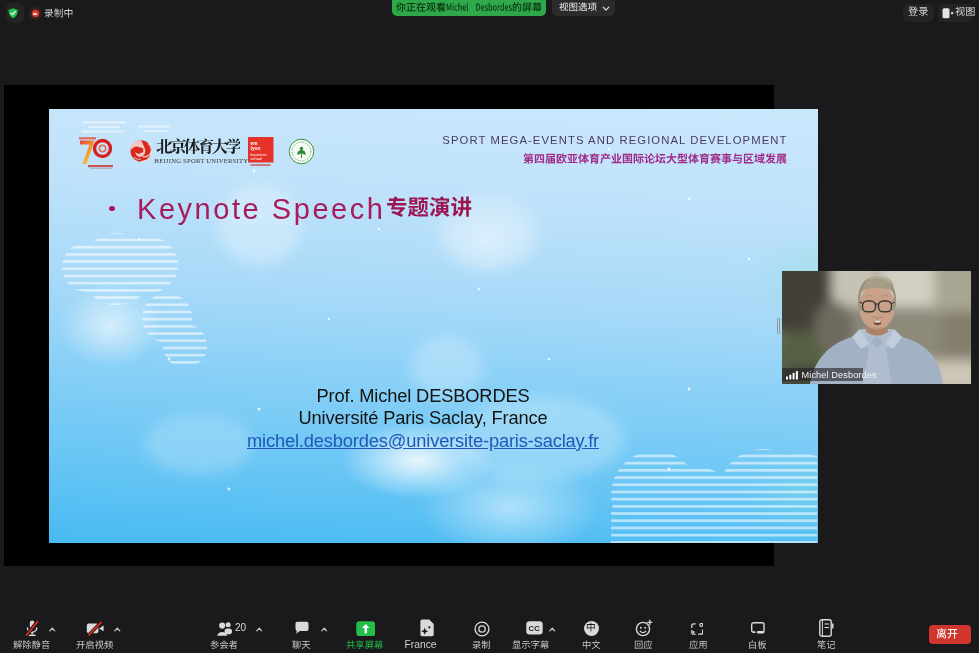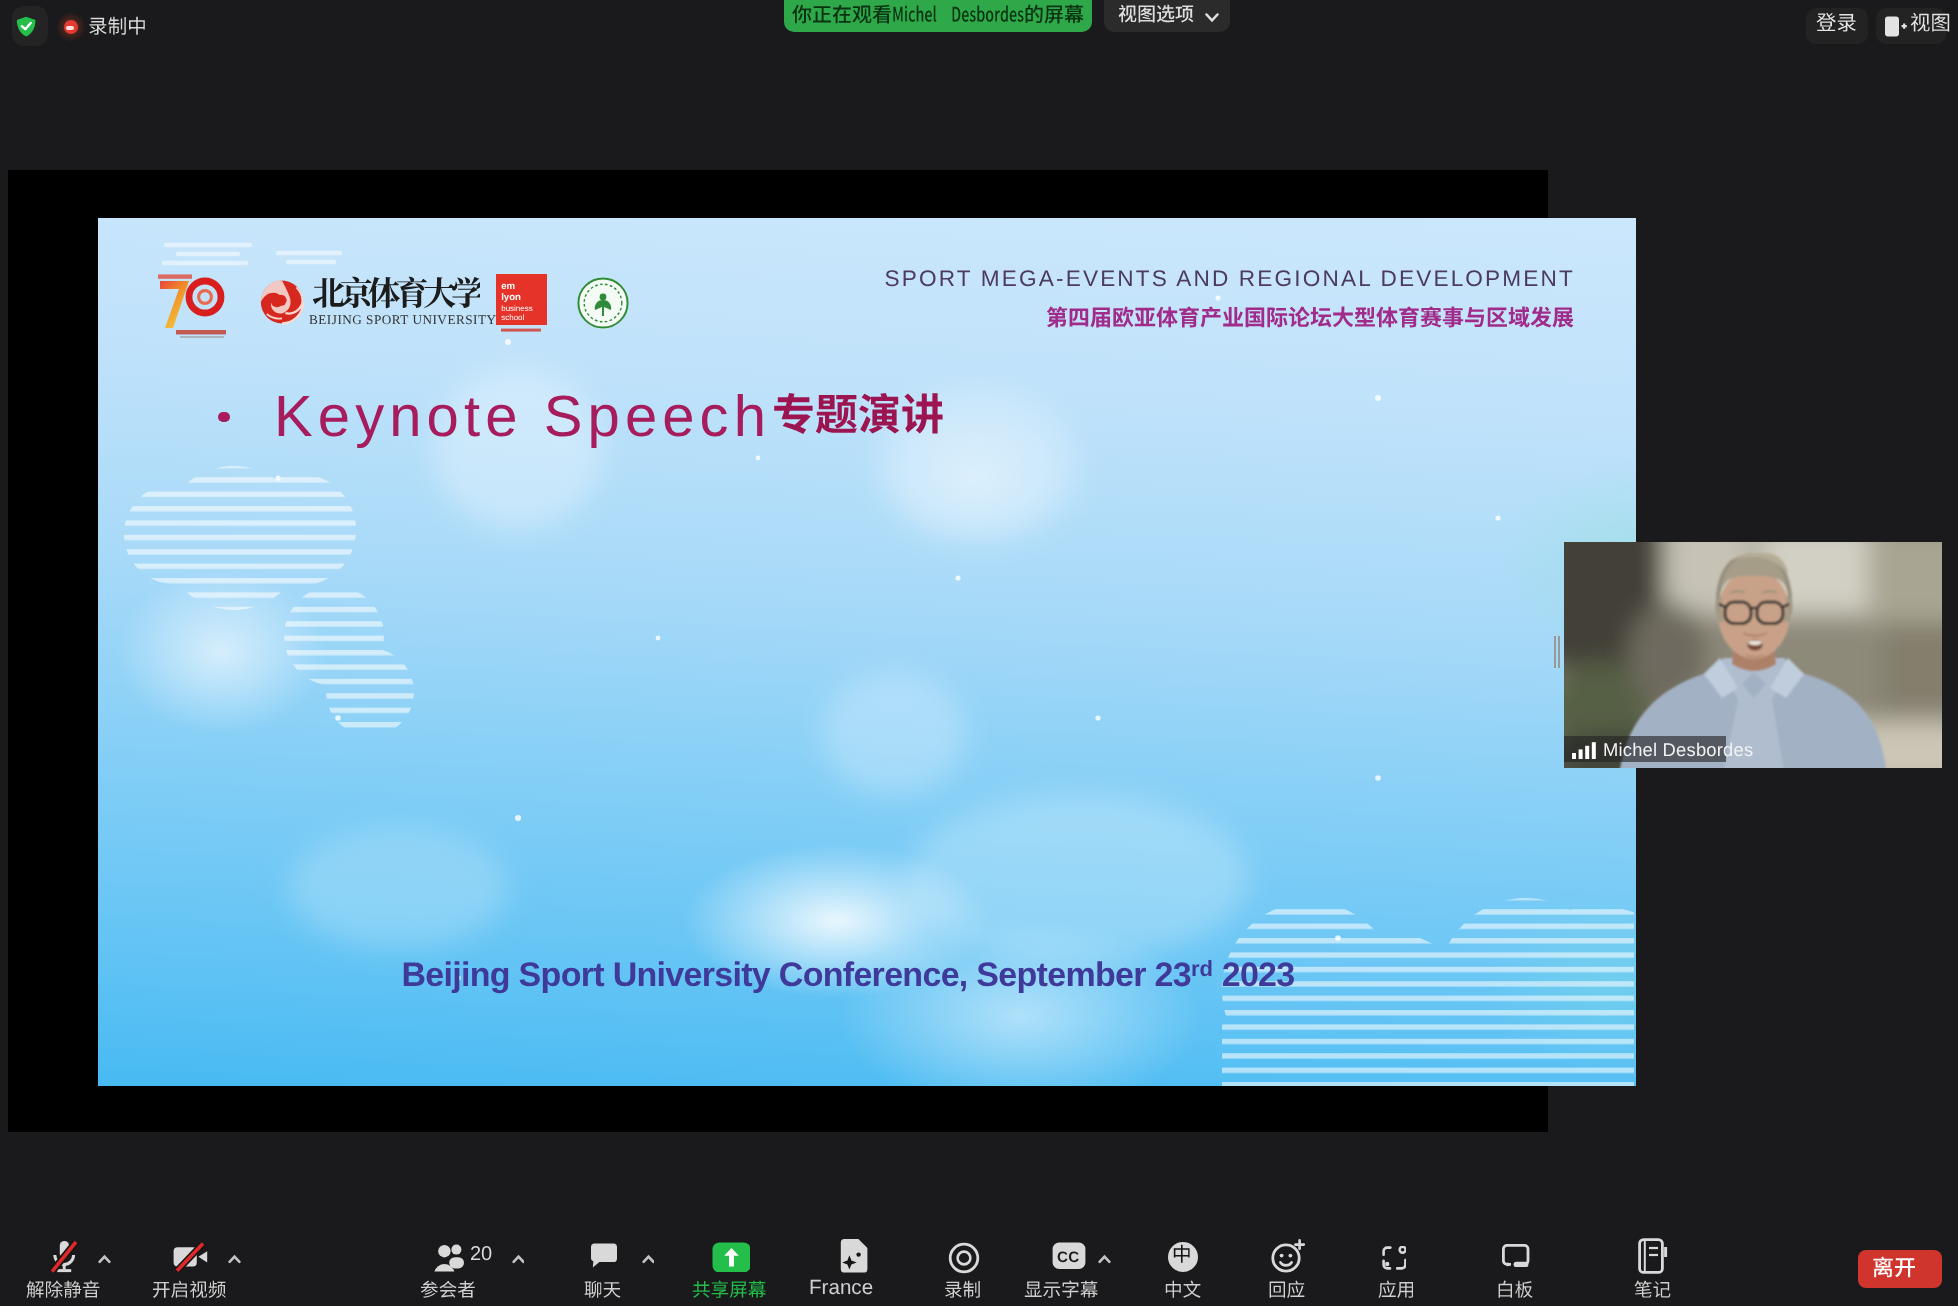--- a/index.html
+++ b/index.html
@@ -175,21 +175,21 @@
         <path d="M6.6 0.2C6.3 1.2 5.8 2.2 5.1 2.8C5.4 2.9 5.9 3.2 6.2 3.4H3.5L4.6 3C4.5 2.8 4.4 2.4 4.2 2.1H5.6V1.2H3.1C3.2 1 3.3 0.8 3.4 0.6L2.2 0.2C1.8 1.2 1.1 2.2 0.4 2.9C0.6 3 1.1 3.2 1.4 3.4V4.5H4.7V5.1H1.8C1.7 6 1.5 7.2 1.4 7.9H3.7C2.9 8.6 1.7 9.3 0.5 9.6C0.8 9.8 1.2 10.3 1.4 10.6C2.6 10.2 3.8 9.4 4.7 8.5V10.7H6V7.9H8.7C8.6 8.5 8.5 8.8 8.4 9C8.3 9 8.2 9.1 8 9.1C7.8 9.1 7.4 9.1 6.9 9C7.1 9.3 7.3 9.8 7.3 10.2C7.8 10.2 8.4 10.2 8.7 10.2C9 10.2 9.3 10.1 9.5 9.8C9.8 9.5 9.9 8.8 10 7.3C10.1 7.2 10.1 6.8 10.1 6.8H6V6.2H9.5V3.4H8.4L9.6 2.9C9.5 2.7 9.3 2.4 9.1 2.1H10.6V1.2H7.7C7.7 1 7.8 0.8 7.9 0.5ZM2.9 6.2H4.7V6.8H2.8ZM6 4.5H8.2V5.1H6ZM1.6 3.4C1.9 3 2.2 2.6 2.6 2.1H2.9C3.1 2.6 3.4 3.1 3.5 3.4ZM6.3 3.4C6.6 3.1 6.9 2.6 7.2 2.1H7.6C7.9 2.6 8.3 3 8.4 3.4Z M11.8 1.3V10.3H13.2V9.6H19.7V10.2H21.1V1.3ZM13.2 8.3V6.8C13.5 7 13.8 7.5 13.9 7.8C15.6 6.9 15.9 5.2 15.9 2.5H17V5.4C17 6.6 17.2 7.1 18.3 7.1C18.5 7.1 19 7.1 19.2 7.1C19.4 7.1 19.6 7.1 19.7 7.1V8.3ZM13.2 6.7V2.5H14.6C14.6 4.8 14.5 6 13.2 6.7ZM18.2 2.5H19.7V6C19.6 6 19.3 6 19.2 6C19 6 18.6 6 18.5 6C18.2 6 18.2 5.8 18.2 5.5Z M25.1 5.2V10.7H26.4V10.3H30.7V10.7H32V5.2H29.2V4.2H31.9V0.8H23.4V4.1C23.4 5.8 23.3 8.3 22.2 10C22.6 10.1 23.2 10.4 23.4 10.7C24.6 8.9 24.8 6.1 24.8 4.2H27.9V5.2ZM24.8 2H30.6V3H24.8ZM27.9 8.3V9.2H26.4V8.3ZM29.2 8.3H30.7V9.2H29.2ZM27.9 7.2H26.4V6.4H27.9ZM29.2 7.2V6.4H30.7V7.2Z M36.1 5.8C35.8 6.5 35.4 7.2 35 7.7V3.9C35.4 4.5 35.8 5.2 36.1 5.8ZM38.6 1.1H33.7V10.3H38.5V10C38.7 10.3 39 10.5 39.1 10.7C40 9.9 40.6 8.8 40.9 7.8C41.3 8.9 42 9.8 42.9 10.6C43 10.3 43.4 9.9 43.7 9.6C42.4 8.6 41.8 7.3 41.4 5.3C41.4 5 41.4 4.7 41.4 4.5V3.6H40.2V4.5C40.2 5.8 40 7.9 38.5 9.4V9.1H35V8.3C35.2 8.5 35.5 8.7 35.6 8.8C36.1 8.3 36.5 7.7 36.8 7C37.1 7.6 37.3 8.1 37.5 8.6L38.6 8C38.4 7.3 38 6.5 37.5 5.7C37.8 4.8 38.2 3.8 38.4 2.8L37.3 2.6C37.1 3.2 36.9 3.8 36.7 4.5C36.3 3.9 36 3.4 35.6 2.9L35 3.2V2.3H38.6ZM39.6 0.3C39.3 1.9 38.9 3.5 38.1 4.5C38.4 4.7 39 5 39.2 5.2C39.6 4.6 39.9 3.9 40.2 3.1H42.3C42.2 3.8 42 4.5 41.8 5L42.8 5.3C43.2 4.5 43.5 3.2 43.8 2.1L42.9 1.9L42.7 1.9H40.5C40.6 1.5 40.7 1 40.8 0.5Z M44.7 3.8C45.2 5.1 45.8 6.8 46.1 7.8L47.3 7.2C47.1 6.2 46.4 4.6 45.9 3.4ZM44.7 0.9V2.3H47.4V8.9H44.4V10.1H54.6V8.9H51.5V7.2L52.7 7.6C53.2 6.6 53.7 5.2 54.2 3.8L52.8 3.4C52.6 4.6 52 6.2 51.5 7.2V2.3H54.3V0.9ZM48.8 8.9V2.3H50.1V8.9Z M57.4 0.4C56.9 1.9 56.1 3.5 55.1 4.5C55.4 4.8 55.7 5.6 55.9 5.9C56.1 5.6 56.3 5.3 56.5 5V10.6H57.8V2.9C58.1 2.2 58.4 1.5 58.7 0.8ZM58.4 2.3V3.6H60.6C60 5.3 59 7 57.8 8C58.1 8.3 58.6 8.7 58.8 9C59.1 8.7 59.5 8.3 59.8 7.8V8.8H61.2V10.6H62.5V8.8H64V7.8C64.3 8.3 64.6 8.7 64.9 9C65.1 8.7 65.6 8.2 65.9 8C64.8 7 63.8 5.3 63.2 3.6H65.6V2.3H62.5V0.4H61.2V2.3ZM61.2 7.6H59.9C60.4 6.8 60.9 5.9 61.2 4.9ZM62.5 7.6V4.7C62.9 5.8 63.3 6.8 63.9 7.6Z M73.7 6V6.6H69.3V6ZM68 5V10.7H69.3V8.9H73.7V9.4C73.7 9.6 73.7 9.6 73.4 9.6C73.2 9.6 72.3 9.6 71.6 9.6C71.8 9.9 72 10.4 72 10.7C73.1 10.7 73.9 10.7 74.4 10.5C74.9 10.4 75.1 10.1 75.1 9.4V5ZM69.3 7.5H73.7V8H69.3ZM70.6 0.6 70.9 1.3H66.6V2.4H68.9C68.6 2.7 68.2 3 68.1 3.1C67.8 3.2 67.5 3.4 67.3 3.4C67.4 3.8 67.7 4.4 67.7 4.7C68.2 4.6 68.9 4.5 74.2 4.2C74.5 4.5 74.7 4.7 74.9 4.9L76 4.1C75.5 3.7 74.7 3 74 2.4H76.4V1.3H72.5C72.3 0.9 72.1 0.5 71.9 0.2ZM72.5 2.7 73.1 3.2 69.7 3.4C70.1 3.1 70.5 2.8 70.9 2.4H72.9Z M81.4 0.6C81.6 0.9 81.8 1.2 81.9 1.5H78.1V2.7H80.7L79.7 3.1C80 3.5 80.3 4.1 80.5 4.5H78.2V6C78.2 7.1 78.1 8.7 77.3 9.9C77.6 10 78.2 10.5 78.4 10.8C79.4 9.5 79.6 7.4 79.6 6V5.8H87.3V4.5H85L85.9 3.2L84.4 2.7C84.2 3.3 83.9 4 83.6 4.5H81L81.8 4.1C81.6 3.7 81.3 3.2 80.9 2.7H87.1V1.5H83.5C83.3 1.1 83.1 0.6 82.8 0.3Z M88.7 3C89.2 4.4 89.8 6.1 90 7.2L91.3 6.7C91.1 5.7 90.4 4 89.9 2.7ZM97.2 2.7C96.8 4 96.1 5.5 95.6 6.6V0.5H94.2V8.8H92.8V0.5H91.4V8.8H88.6V10.2H98.5V8.8H95.6V6.8L96.6 7.3C97.2 6.2 97.9 4.6 98.4 3.2Z M101.6 7.2V8.3H107.3V7.2H106.6L107.1 6.9C107 6.6 106.6 6.2 106.3 5.9H106.9V4.8H105V3.7H107.2V2.6H101.7V3.7H103.8V4.8H102V5.9H103.8V7.2ZM105.4 6.2C105.7 6.5 106 6.9 106.2 7.2H105V5.9H106.1ZM99.8 0.8V10.6H101.2V10.1H107.7V10.6H109.1V0.8ZM101.2 8.9V2H107.7V8.9Z M115.1 1V2.2H120V1ZM118.5 6.2C119 7.3 119.4 8.8 119.5 9.7L120.7 9.3C120.6 8.4 120.1 7 119.6 5.8ZM115.1 5.9C114.8 7 114.4 8.2 113.8 9C114.1 9.1 114.6 9.5 114.9 9.7C115.4 8.8 116 7.4 116.3 6.2ZM110.7 0.8V10.6H112V2H113C112.8 2.7 112.6 3.6 112.3 4.2C113 5 113.1 5.7 113.1 6.3C113.1 6.6 113.1 6.8 112.9 6.9C112.9 7 112.8 7 112.6 7C112.5 7 112.3 7 112.1 7C112.3 7.3 112.4 7.8 112.4 8.1C112.7 8.1 113 8.1 113.2 8.1C113.5 8.1 113.7 8 113.9 7.9C114.3 7.6 114.4 7.1 114.4 6.4C114.4 5.8 114.3 5 113.6 4.1C113.9 3.3 114.3 2.1 114.6 1.2L113.6 0.7L113.4 0.8ZM114.6 3.6V4.9H116.8V9.1C116.8 9.3 116.7 9.3 116.6 9.3C116.4 9.3 116 9.3 115.5 9.3C115.7 9.7 115.9 10.3 115.9 10.6C116.7 10.6 117.2 10.6 117.6 10.4C118 10.2 118.1 9.8 118.1 9.2V4.9H120.6V3.6Z M121.9 1.3C122.6 1.9 123.5 2.7 124 3.2L124.8 2.2C124.4 1.7 123.4 0.9 122.7 0.4ZM129.8 4.9C129.1 5.4 128.1 5.9 127.2 6.3V4.5H126.3C127.1 3.7 127.7 2.9 128.2 2.1C129 3.4 130 4.5 131 5.3C131.2 4.9 131.6 4.5 131.9 4.2C130.8 3.5 129.6 2.2 128.9 0.9L129.1 0.6L127.7 0.3C127.1 1.7 126 3.2 124.4 4.3C124.7 4.6 125.1 5.1 125.3 5.4C125.5 5.2 125.7 5.1 125.9 4.9V8.6C125.9 10 126.3 10.4 127.7 10.4C128 10.4 129.4 10.4 129.7 10.4C131 10.4 131.4 9.9 131.5 8.1C131.2 8.1 130.6 7.8 130.3 7.6C130.2 8.9 130.2 9.2 129.6 9.2C129.3 9.2 128.1 9.2 127.9 9.2C127.3 9.2 127.2 9.1 127.2 8.6V7.7C128.2 7.2 129.6 6.6 130.6 6ZM121.4 3.7V5H122.9V8.5C122.9 9.1 122.6 9.5 122.3 9.7C122.5 9.9 122.9 10.3 123 10.6C123.2 10.3 123.6 10 125.5 8.4C125.3 8.2 125.1 7.6 125 7.3L124.1 8V3.7Z M136.6 1.1V2.4H142V1.1ZM136.4 10.3C136.8 10.1 137.4 10 141 9.6C141.2 10 141.3 10.3 141.4 10.6L142.7 10.1C142.4 9.2 141.6 7.7 141.1 6.5L139.9 7L140.5 8.4L137.9 8.7C138.5 7.8 139.1 6.6 139.5 5.5H142.5V4.2H136.2V5.5H137.9C137.5 6.7 136.9 7.9 136.6 8.2C136.4 8.6 136.2 8.9 135.9 8.9C136.1 9.3 136.3 10 136.4 10.3ZM132.3 8.1 132.6 9.5C133.7 9 135 8.4 136.2 7.8L136 6.6L134.9 7.1V4.1H136.1V2.9H134.9V0.5H133.5V2.9H132.4V4.1H133.5V7.6C133.1 7.8 132.6 8 132.3 8.1Z M147.8 0.3C147.7 1.2 147.8 2.3 147.6 3.3H143.6V4.7H147.4C147 6.6 145.9 8.4 143.4 9.5C143.8 9.8 144.2 10.3 144.4 10.6C146.7 9.5 147.9 7.8 148.5 5.9C149.4 8.1 150.7 9.7 152.7 10.6C152.9 10.3 153.3 9.7 153.6 9.4C151.6 8.5 150.2 6.8 149.5 4.7H153.4V3.3H149.1C149.2 2.3 149.2 1.3 149.2 0.3Z M160.7 1V4.7H161.9V1ZM162.7 0.5V5.2C162.7 5.3 162.7 5.3 162.5 5.3C162.4 5.4 161.8 5.4 161.3 5.3C161.5 5.7 161.7 6.2 161.7 6.5C162.5 6.5 163.1 6.5 163.5 6.3C163.9 6.1 164 5.8 164 5.2V0.5ZM158 1.9V3H157.1V1.9ZM155.6 7V8.2H158.8V9.1H154.5V10.3H164.5V9.1H160.2V8.2H163.4V7H160.2V6.1H159.2V4.2H160.3V3H159.2V1.9H160V0.7H155V1.9H155.9V3H154.6V4.2H155.7C155.6 4.8 155.2 5.3 154.4 5.7C154.6 5.9 155.1 6.4 155.2 6.6C156.3 6 156.8 5.1 157 4.2H158V6.3H158.8V7Z M167.4 0.4C166.9 1.9 166.1 3.5 165.1 4.5C165.4 4.8 165.7 5.6 165.9 5.9C166.1 5.6 166.3 5.3 166.5 5V10.6H167.8V2.9C168.1 2.2 168.4 1.5 168.7 0.8ZM168.4 2.3V3.6H170.6C170 5.3 169 7 167.8 8C168.1 8.3 168.6 8.7 168.8 9C169.1 8.7 169.5 8.3 169.8 7.8V8.8H171.2V10.6H172.5V8.8H174V7.8C174.3 8.3 174.6 8.7 174.9 9C175.1 8.7 175.6 8.2 175.9 8C174.8 7 173.8 5.3 173.2 3.6H175.6V2.3H172.5V0.4H171.2V2.3ZM171.2 7.6H169.9C170.4 6.8 170.9 5.9 171.2 4.9ZM172.5 7.6V4.7C172.9 5.8 173.3 6.8 173.9 7.6Z M183.7 6V6.6H179.3V6ZM178 5V10.7H179.3V8.9H183.7V9.4C183.7 9.6 183.7 9.6 183.4 9.6C183.2 9.6 182.3 9.6 181.6 9.6C181.8 9.9 182 10.4 182 10.7C183.1 10.7 183.9 10.7 184.4 10.5C184.9 10.4 185.1 10.1 185.1 9.4V5ZM179.3 7.5H183.7V8H179.3ZM180.6 0.6 180.9 1.3H176.6V2.4H178.9C178.6 2.7 178.2 3 178.1 3.1C177.8 3.2 177.5 3.4 177.3 3.4C177.4 3.8 177.7 4.4 177.7 4.7C178.2 4.6 178.9 4.5 184.2 4.2C184.5 4.5 184.7 4.7 184.9 4.9L186 4.1C185.5 3.7 184.7 3 184 2.4H186.4V1.3H182.5C182.3 0.9 182.1 0.5 181.9 0.2ZM182.5 2.7 183.1 3.2 179.7 3.4C180.1 3.1 180.5 2.8 180.9 2.4H182.9Z M192 7.5C191.6 8.8 190.9 9.4 187.5 9.6C187.7 9.9 187.9 10.3 188 10.6C191.7 10.2 192.8 9.4 193.3 7.5ZM192.7 9.2C194.1 9.6 196 10.2 196.9 10.7L197.6 9.7C197 9.5 196 9.2 195 8.9H195.9V7.2C196.3 7.3 196.6 7.5 196.9 7.6C197.1 7.3 197.5 6.8 197.8 6.6C197 6.4 196.2 6.1 195.6 5.7H197.4V4.8H194.7V4.4H196.1V3.7H194.7V3.3H196.2V2.9H197.3V1H193.4C193.3 0.7 193.2 0.4 193 0.2L191.7 0.5C191.8 0.7 191.9 0.8 191.9 1H187.7V2.9H188.8V3.3H190.3V3.7H189V4.4H190.3V4.8H187.6V5.7H189.7C189 6.2 188.1 6.6 187.3 6.8C187.5 7 187.9 7.5 188 7.7C188.5 7.6 188.9 7.4 189.3 7.2V9H190.5V7.3H194.7V8.8C194.2 8.6 193.7 8.5 193.3 8.4ZM193.5 2.2V2.6H191.5V2.2H190.3V2.6H188.9V2H196.1V2.6H194.7V2.2ZM191.5 3.3H193.5V3.7H191.5ZM191.5 4.4H193.5V4.8H191.5ZM191.2 5.7H194C194.2 6 194.4 6.1 194.7 6.3H190.6C190.8 6.1 191 5.9 191.2 5.7Z M199.4 8.1V9.1H202.8V9.4C202.8 9.6 202.7 9.7 202.5 9.7C202.3 9.7 201.7 9.7 201.1 9.7C201.3 9.9 201.5 10.4 201.6 10.7C202.5 10.7 203.1 10.7 203.5 10.5C204 10.3 204.1 10.1 204.1 9.4V9.1H206.1V9.5H207.4V7.6H208.6V6.6H207.4V5.2H204.1V4.7H207.3V2.5H204.1V2.1H208.4V1.1H204.1V0.3H202.8V1.1H198.7V2.1H202.8V2.5H199.8V4.7H202.8V5.2H199.5V6.1H202.8V6.6H198.4V7.6H202.8V8.1ZM201.1 3.4H202.8V3.9H201.1ZM204.1 3.4H205.9V3.9H204.1ZM204.1 6.1H206.1V6.6H204.1ZM204.1 7.6H206.1V8.1H204.1Z M209.5 6.8V8.1H216.4V6.8ZM211.7 0.5C211.5 2.2 211.1 4.3 210.7 5.6L211.9 5.7H212.1H217.6C217.4 7.8 217.1 8.8 216.8 9.1C216.6 9.3 216.4 9.3 216.2 9.3C215.8 9.3 214.9 9.3 214 9.2C214.3 9.6 214.5 10.1 214.5 10.5C215.3 10.5 216.1 10.6 216.6 10.5C217.2 10.5 217.5 10.4 217.9 10C218.4 9.4 218.7 8.1 219 5C219 4.8 219.1 4.4 219.1 4.4H212.4L212.7 2.9H218.8V1.7H212.9L213.1 0.6Z M230.2 0.8H220.9V10.4H230.5V9.1H222.2V2.1H230.2ZM222.9 3.6C223.6 4.2 224.5 4.9 225.3 5.6C224.4 6.4 223.4 7.1 222.4 7.6C222.7 7.8 223.2 8.3 223.4 8.6C224.4 8 225.4 7.3 226.3 6.4C227.2 7.2 228 8 228.5 8.6L229.5 7.6C228.9 7 228.1 6.2 227.2 5.5C227.9 4.7 228.6 3.8 229.1 2.9L227.9 2.4C227.4 3.2 226.9 4 226.2 4.7C225.4 4 224.5 3.3 223.8 2.8Z M235.9 4.8H236.7V6.1H235.9ZM234.9 3.8V7.2H237.8V3.8ZM231.3 8 231.8 9.3C232.7 8.9 233.8 8.2 234.8 7.7L234.4 6.5L233.6 6.9V4.2H234.4V3H233.6V0.5H232.4V3H231.4V4.2H232.4V7.5C232 7.7 231.6 7.9 231.3 8ZM240.2 3.8C240.1 4.5 239.9 5.2 239.6 5.8C239.5 5 239.5 4 239.4 3H241.5V1.8H241.1L241.5 1.4C241.3 1.1 240.7 0.6 240.3 0.3L239.6 1C239.9 1.2 240.3 1.6 240.5 1.8H239.4C239.4 1.3 239.4 0.8 239.4 0.3H238.1L238.1 1.8H234.6V3H238.2C238.2 4.8 238.4 6.4 238.6 7.7C238.5 7.9 238.3 8.1 238.2 8.3L238.1 7.4C236.7 7.7 235.2 8.1 234.3 8.2L234.6 9.5C235.6 9.2 236.8 8.9 237.9 8.6C237.5 9 237.1 9.4 236.5 9.8C236.8 9.9 237.3 10.4 237.5 10.6C238.1 10.2 238.6 9.7 239 9.1C239.4 10.1 239.8 10.7 240.4 10.7C241.3 10.7 241.6 10.2 241.8 8.8C241.5 8.6 241.2 8.3 240.9 8C240.9 9 240.8 9.4 240.6 9.4C240.4 9.4 240.1 8.8 239.9 7.9C240.6 6.7 241.1 5.4 241.4 4Z M249.3 1C249.8 1.5 250.3 2.2 250.6 2.6L251.7 1.9C251.4 1.5 250.8 0.8 250.4 0.4ZM243.5 4.2C243.6 4 244 3.9 244.6 3.9H246.1C245.4 6 244.2 7.7 242.2 8.7C242.5 9 243 9.5 243.2 9.8C244.5 9.1 245.5 8.1 246.3 7C246.6 7.5 247 8 247.5 8.5C246.6 8.9 245.7 9.3 244.6 9.5C244.9 9.8 245.2 10.3 245.3 10.7C246.5 10.4 247.6 9.9 248.5 9.3C249.5 10 250.6 10.4 251.9 10.7C252.1 10.3 252.5 9.8 252.8 9.5C251.6 9.3 250.5 8.9 249.7 8.5C250.6 7.6 251.3 6.6 251.7 5.2L250.8 4.8L250.6 4.8H247.3C247.4 4.5 247.5 4.2 247.6 3.9H252.4L252.4 2.7H248C248.1 2 248.2 1.3 248.3 0.5L246.8 0.3C246.7 1.1 246.6 1.9 246.4 2.7H244.9C245.2 2.1 245.5 1.4 245.7 0.8L244.3 0.6C244.1 1.4 243.7 2.3 243.5 2.5C243.4 2.8 243.2 2.9 243 3C243.2 3.3 243.4 3.9 243.5 4.2ZM248.5 7.7C248 7.2 247.5 6.7 247.1 6.1H249.8C249.5 6.7 249.1 7.3 248.5 7.7Z M256.6 10.7V10.7C256.8 10.6 257.2 10.5 259.6 10C259.6 9.7 259.7 9.2 259.7 8.9L257.9 9.2V7.5H259C259.8 9.1 261 10.2 262.9 10.7C263.1 10.3 263.4 9.8 263.7 9.6C262.9 9.4 262.3 9.2 261.7 8.9C262.2 8.6 262.7 8.3 263.1 8L262.4 7.5H263.5V6.4H261.5V5.6H263V4.5H261.5V3.8H262.9V0.8H254.4V4.1C254.4 5.8 254.3 8.3 253.2 10C253.6 10.1 254.2 10.5 254.4 10.7C255.6 8.9 255.8 6 255.8 4.1V3.8H257.4V4.5H256V5.6H257.4V6.4H255.8V7.5H256.7V8.6C256.7 9.2 256.3 9.5 256.1 9.7C256.3 9.9 256.5 10.4 256.6 10.7ZM258.6 5.6H260.2V6.4H258.6ZM258.6 4.5V3.8H260.2V4.5ZM260.3 7.5H262C261.6 7.7 261.2 8 260.9 8.2C260.6 8 260.4 7.8 260.3 7.5ZM255.8 1.9H261.6V2.6H255.8Z" fill="#a12b8a"></path>
       </svg>
     </div>
     <div class="ab" style="left:60px;top:96.5px;width:5.5px;height:5.5px;background:#a61c5c;border-radius:50%;"></div>
     <div class="ab" style="left:88px;top:84px;font-size:29px;letter-spacing:2.55px;color:#a61c5c;white-space:nowrap;">Keynote Speech</div>
     <div class="ab" style="left:336.6px;top:87px;">
       <svg width="87" height="27" viewBox="0 0 87 27">
         <path d="M8.5 0.5 8 2.6H2.9V5.1H7.4L6.9 6.9H1.1V9.4H6.1C5.7 10.9 5.2 12.4 4.8 13.6L6.9 13.6H7.6H14.4C13.5 14.5 12.4 15.5 11.4 16.4C9.8 15.9 8.1 15.4 6.7 15.1L5.3 17C8.7 18 13.4 19.7 15.6 21L17.1 18.7C16.3 18.3 15.3 17.9 14.1 17.4C15.9 15.7 17.8 13.8 19.3 12.2L17.3 11.1L16.9 11.2H8.3L8.9 9.4H20.3V6.9H9.6L10.1 5.1H18.7V2.6H10.8L11.2 0.9Z M25.7 5.9H28.9V6.9H25.7ZM25.7 3.2H28.9V4.2H25.7ZM23.4 1.5V8.6H31.3V1.5ZM36.1 7.8C36 12.9 35.7 15.3 31.3 16.6C31.7 17 32.2 17.8 32.4 18.3C37.5 16.7 38.1 13.6 38.2 7.8ZM37.2 15.3C38.4 16.2 40.1 17.5 40.8 18.3L42.3 16.7C41.5 16 39.8 14.7 38.6 13.9ZM23.5 12.5C23.5 15.4 23.2 18 21.9 19.7C22.4 19.9 23.3 20.5 23.7 20.8C24.3 20 24.7 18.9 25 17.7C26.7 20 29.4 20.4 33.4 20.4H41.6C41.8 19.8 42.1 18.8 42.5 18.3C40.7 18.4 34.8 18.4 33.4 18.4C31.5 18.4 29.9 18.3 28.6 17.9V15.4H31.8V13.5H28.6V11.7H32.2V9.9H22.4V11.7H26.5V16.7C26.1 16.3 25.7 15.8 25.4 15.1C25.5 14.3 25.6 13.5 25.6 12.6ZM32.8 5.1V14.1H34.9V6.9H39.3V14H41.4V5.1H37.6L38.3 3.6H42.2V1.5H32.1V3.6H35.8C35.6 4.1 35.4 4.6 35.2 5.1Z M43.5 8.6C44.6 9.2 46.2 10.1 47 10.6L48.4 8.5C47.6 8 46 7.2 44.9 6.7ZM44.1 18.8 46.4 20.3C47.4 18.3 48.4 15.8 49.3 13.6L47.3 12C46.3 14.5 45 17.1 44.1 18.8ZM44.8 2.8C45.9 3.4 47.4 4.3 48.2 4.9L49.5 3.1V6.3H51.1V7.8H55V8.8H50.2V16.7H53C51.9 17.5 49.9 18.3 48.2 18.8C48.7 19.2 49.7 20.2 50.1 20.7C51.9 20 54.1 18.8 55.5 17.7L53.1 16.7H58.5L57 17.7C58.5 18.6 60.5 19.9 61.5 20.7L63.6 19.2C62.7 18.5 60.9 17.5 59.5 16.7H62.3V8.8H57.4V7.8H61.4V6.3H63.1V2.4H57.6C57.4 1.8 57.1 1 56.8 0.5L54.2 0.9C54.4 1.3 54.6 1.9 54.7 2.4H49.5V2.7C48.6 2.2 47.2 1.4 46.2 0.9ZM51.8 5.8V4.5H60.7V5.8ZM52.5 13.7H55V14.8H52.5ZM57.4 13.7H60V14.8H57.4ZM52.5 10.7H55V11.9H52.5ZM57.4 10.7H60V11.9H57.4Z M66.2 2.3C67.3 3.4 68.8 5 69.4 6L71.3 4.3C70.6 3.4 69.1 1.8 68 0.8ZM65.2 7.2V9.8H67.7V16C67.7 17 67.1 17.8 66.6 18.1C67 18.7 67.7 19.8 67.9 20.5C68.3 20 69 19.4 72.6 16.4C72.3 15.8 71.8 14.8 71.6 14.1L70.2 15.2V7.2ZM80.2 7.2V11.2H77.4V10.8V7.2ZM74.9 0.7V4.7H72.2V7.2H74.9V10.8V11.2H71.8V13.8H74.7C74.3 15.8 73.6 17.8 71.9 19.1C72.5 19.5 73.4 20.3 73.9 20.7C76.1 19.1 77 16.6 77.3 13.8H80.2V20.8H82.8V13.8H85.3V11.2H82.8V7.2H85V4.7H82.8V0.6H80.2V4.7H77.4V0.7Z" fill="#9c1450"></path>
       </svg>
     </div>
-    <div class="ab" style="left:70px;top:366px;width:610px;text-align:center;font-weight:bold;font-size:17px;letter-spacing:-0.35px;color:#3f3a9a;line-height:20px;">Beijing Sport University Conference, September 23<span style="font-size:11px;vertical-align:5px;letter-spacing:0;">rd</span> 2023</div>
+    <div class="ab" style="left:74px;top:276px;width:600px;text-align:center;font-size:18.3px;letter-spacing:-0.15px;color:#131313;line-height:22.4px;">Prof. Michel DESBORDES<br>Université Paris Saclay, France<br><span style="color:#2257b8;text-decoration:underline;">michel.desbordes@universite-paris-saclay.fr</span></div>
   </div>
 <div class="ab" style="left:776.5px;top:318px;width:1.2px;height:16px;background:#999;"></div>
 <div class="ab" style="left:779.3px;top:318px;width:1.2px;height:16px;background:#999;"></div>
 <div class="ab" style="left:782px;top:270.5px;width:189px;height:113.5px;overflow:hidden;background:#404040;">
     <svg style="position:absolute;left:0;top:0" width="189" height="114" viewBox="0 0 189 114">
 <defs>
         <filter id="b8" x="-30%" y="-30%" width="160%" height="160%">
           <feGaussianBlur stdDeviation="6"></feGaussianBlur>
         </filter>
 <filter id="b1" x="-30%" y="-30%" width="160%" height="160%">

